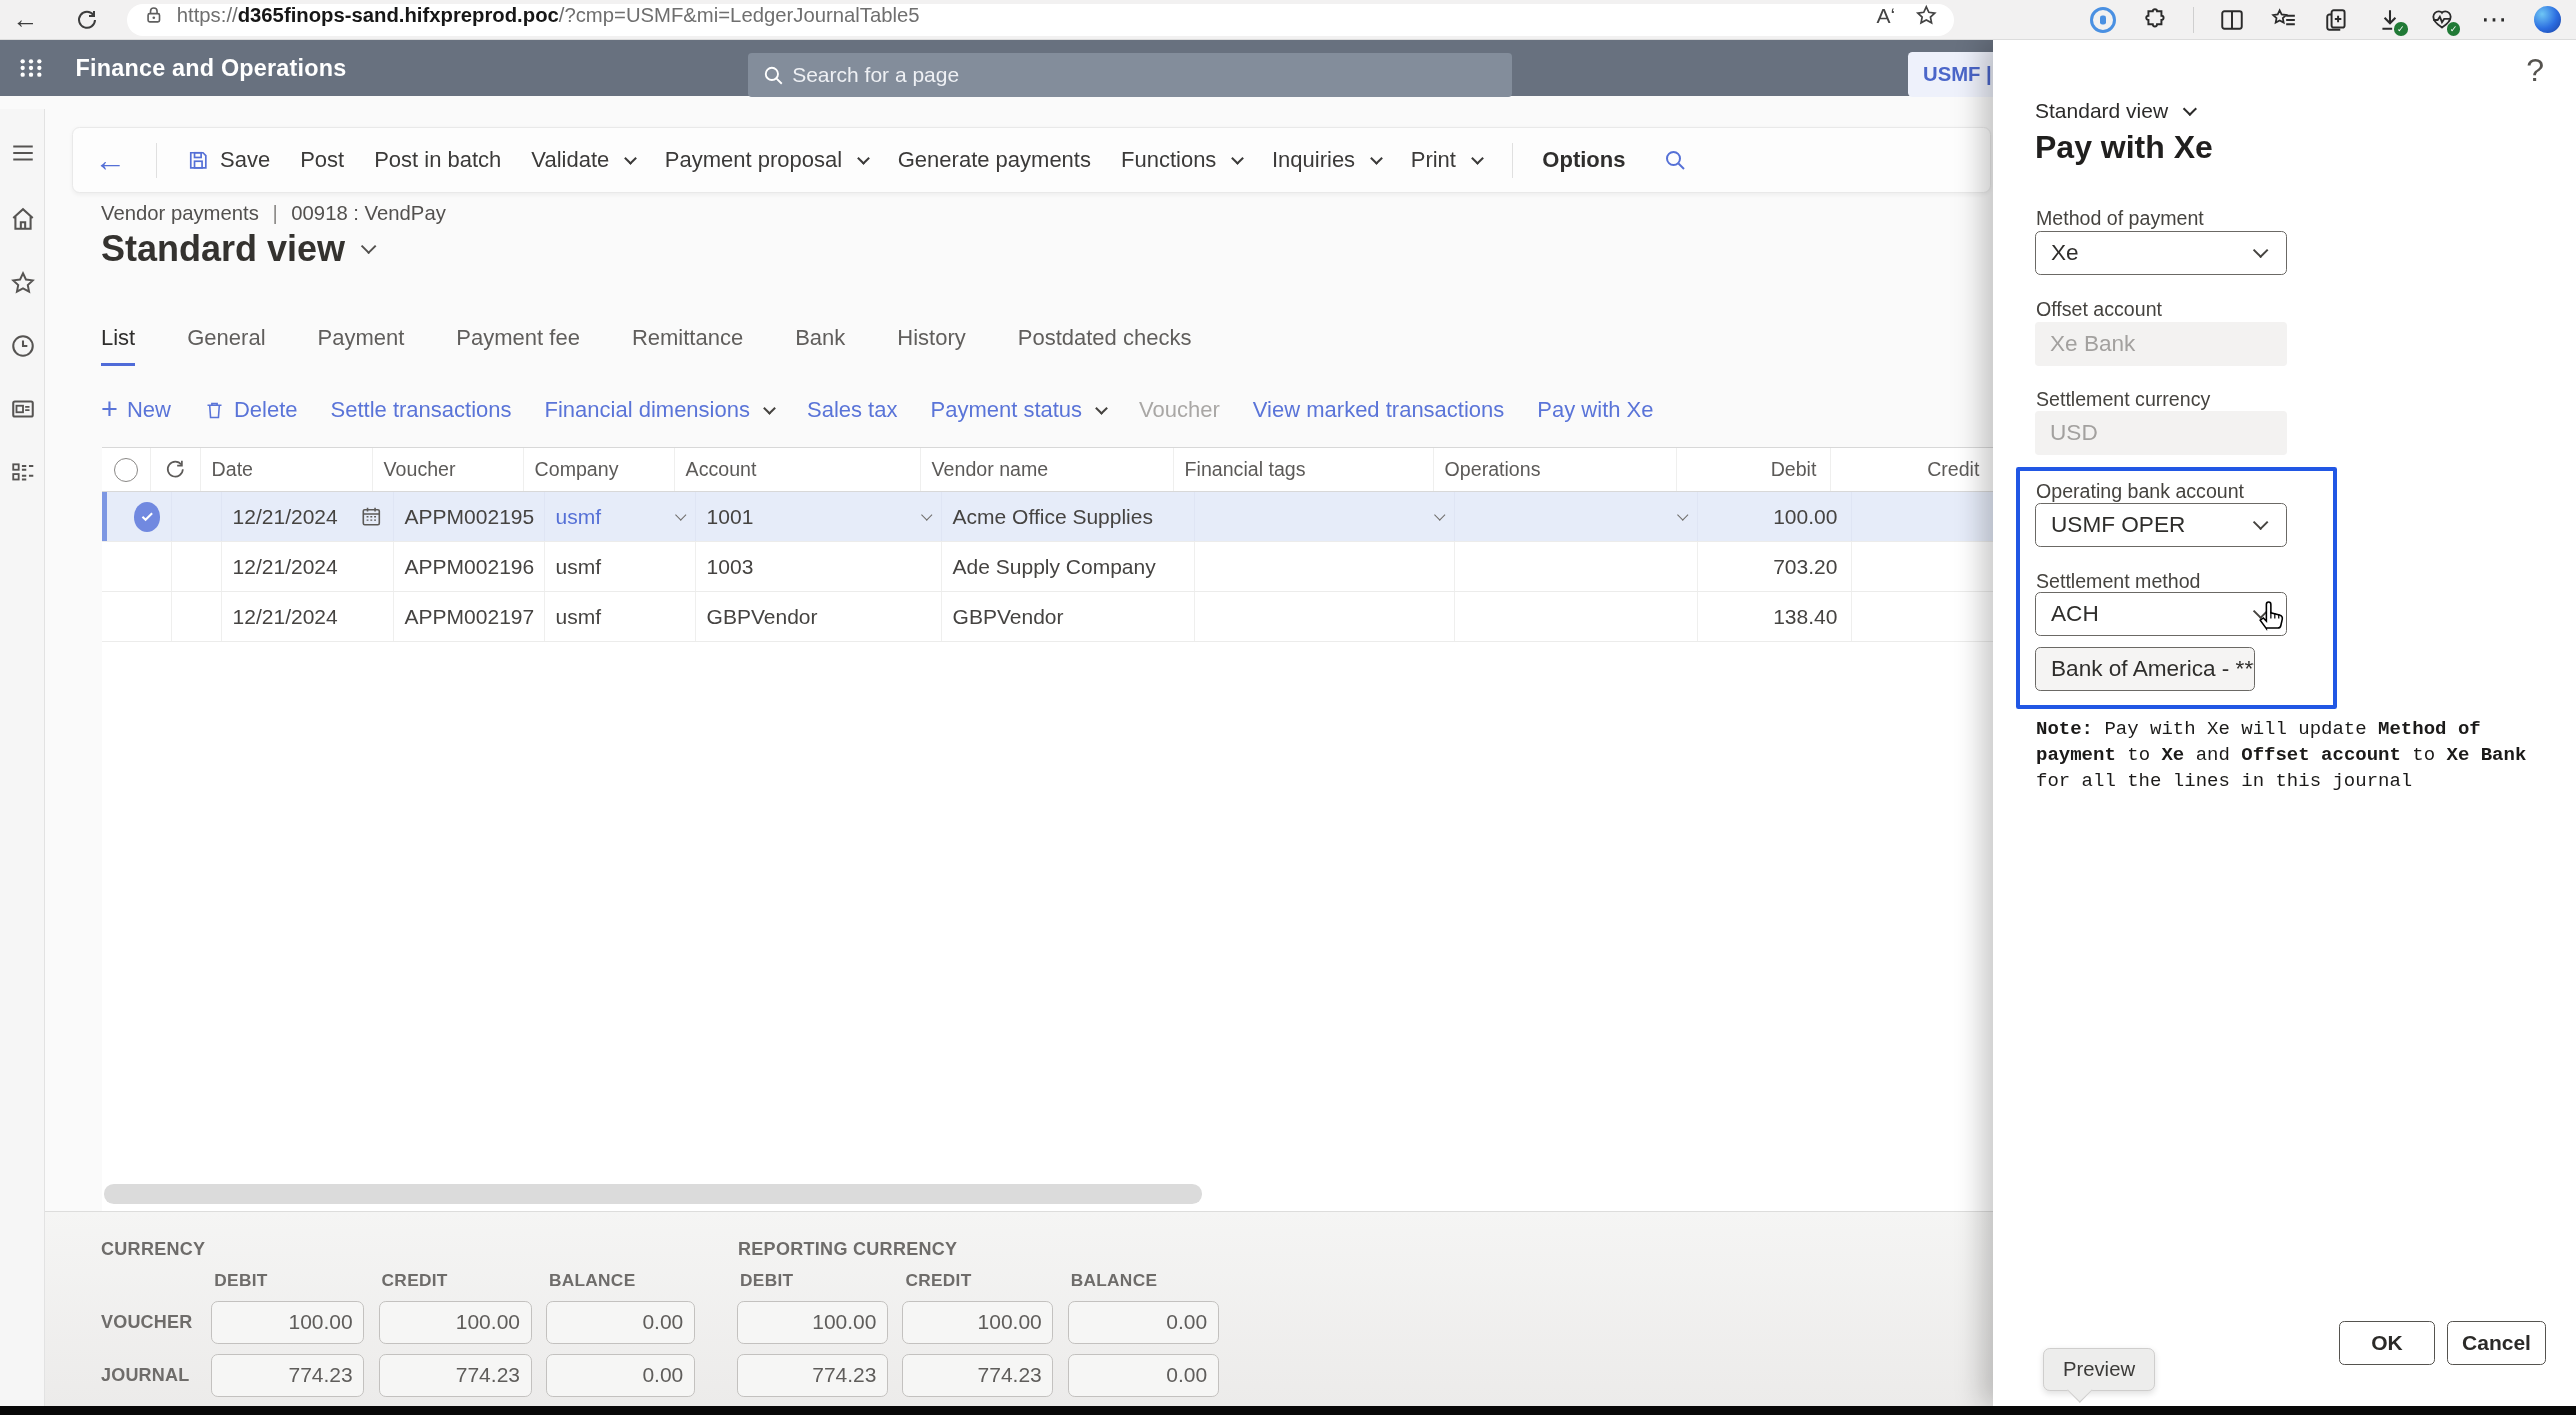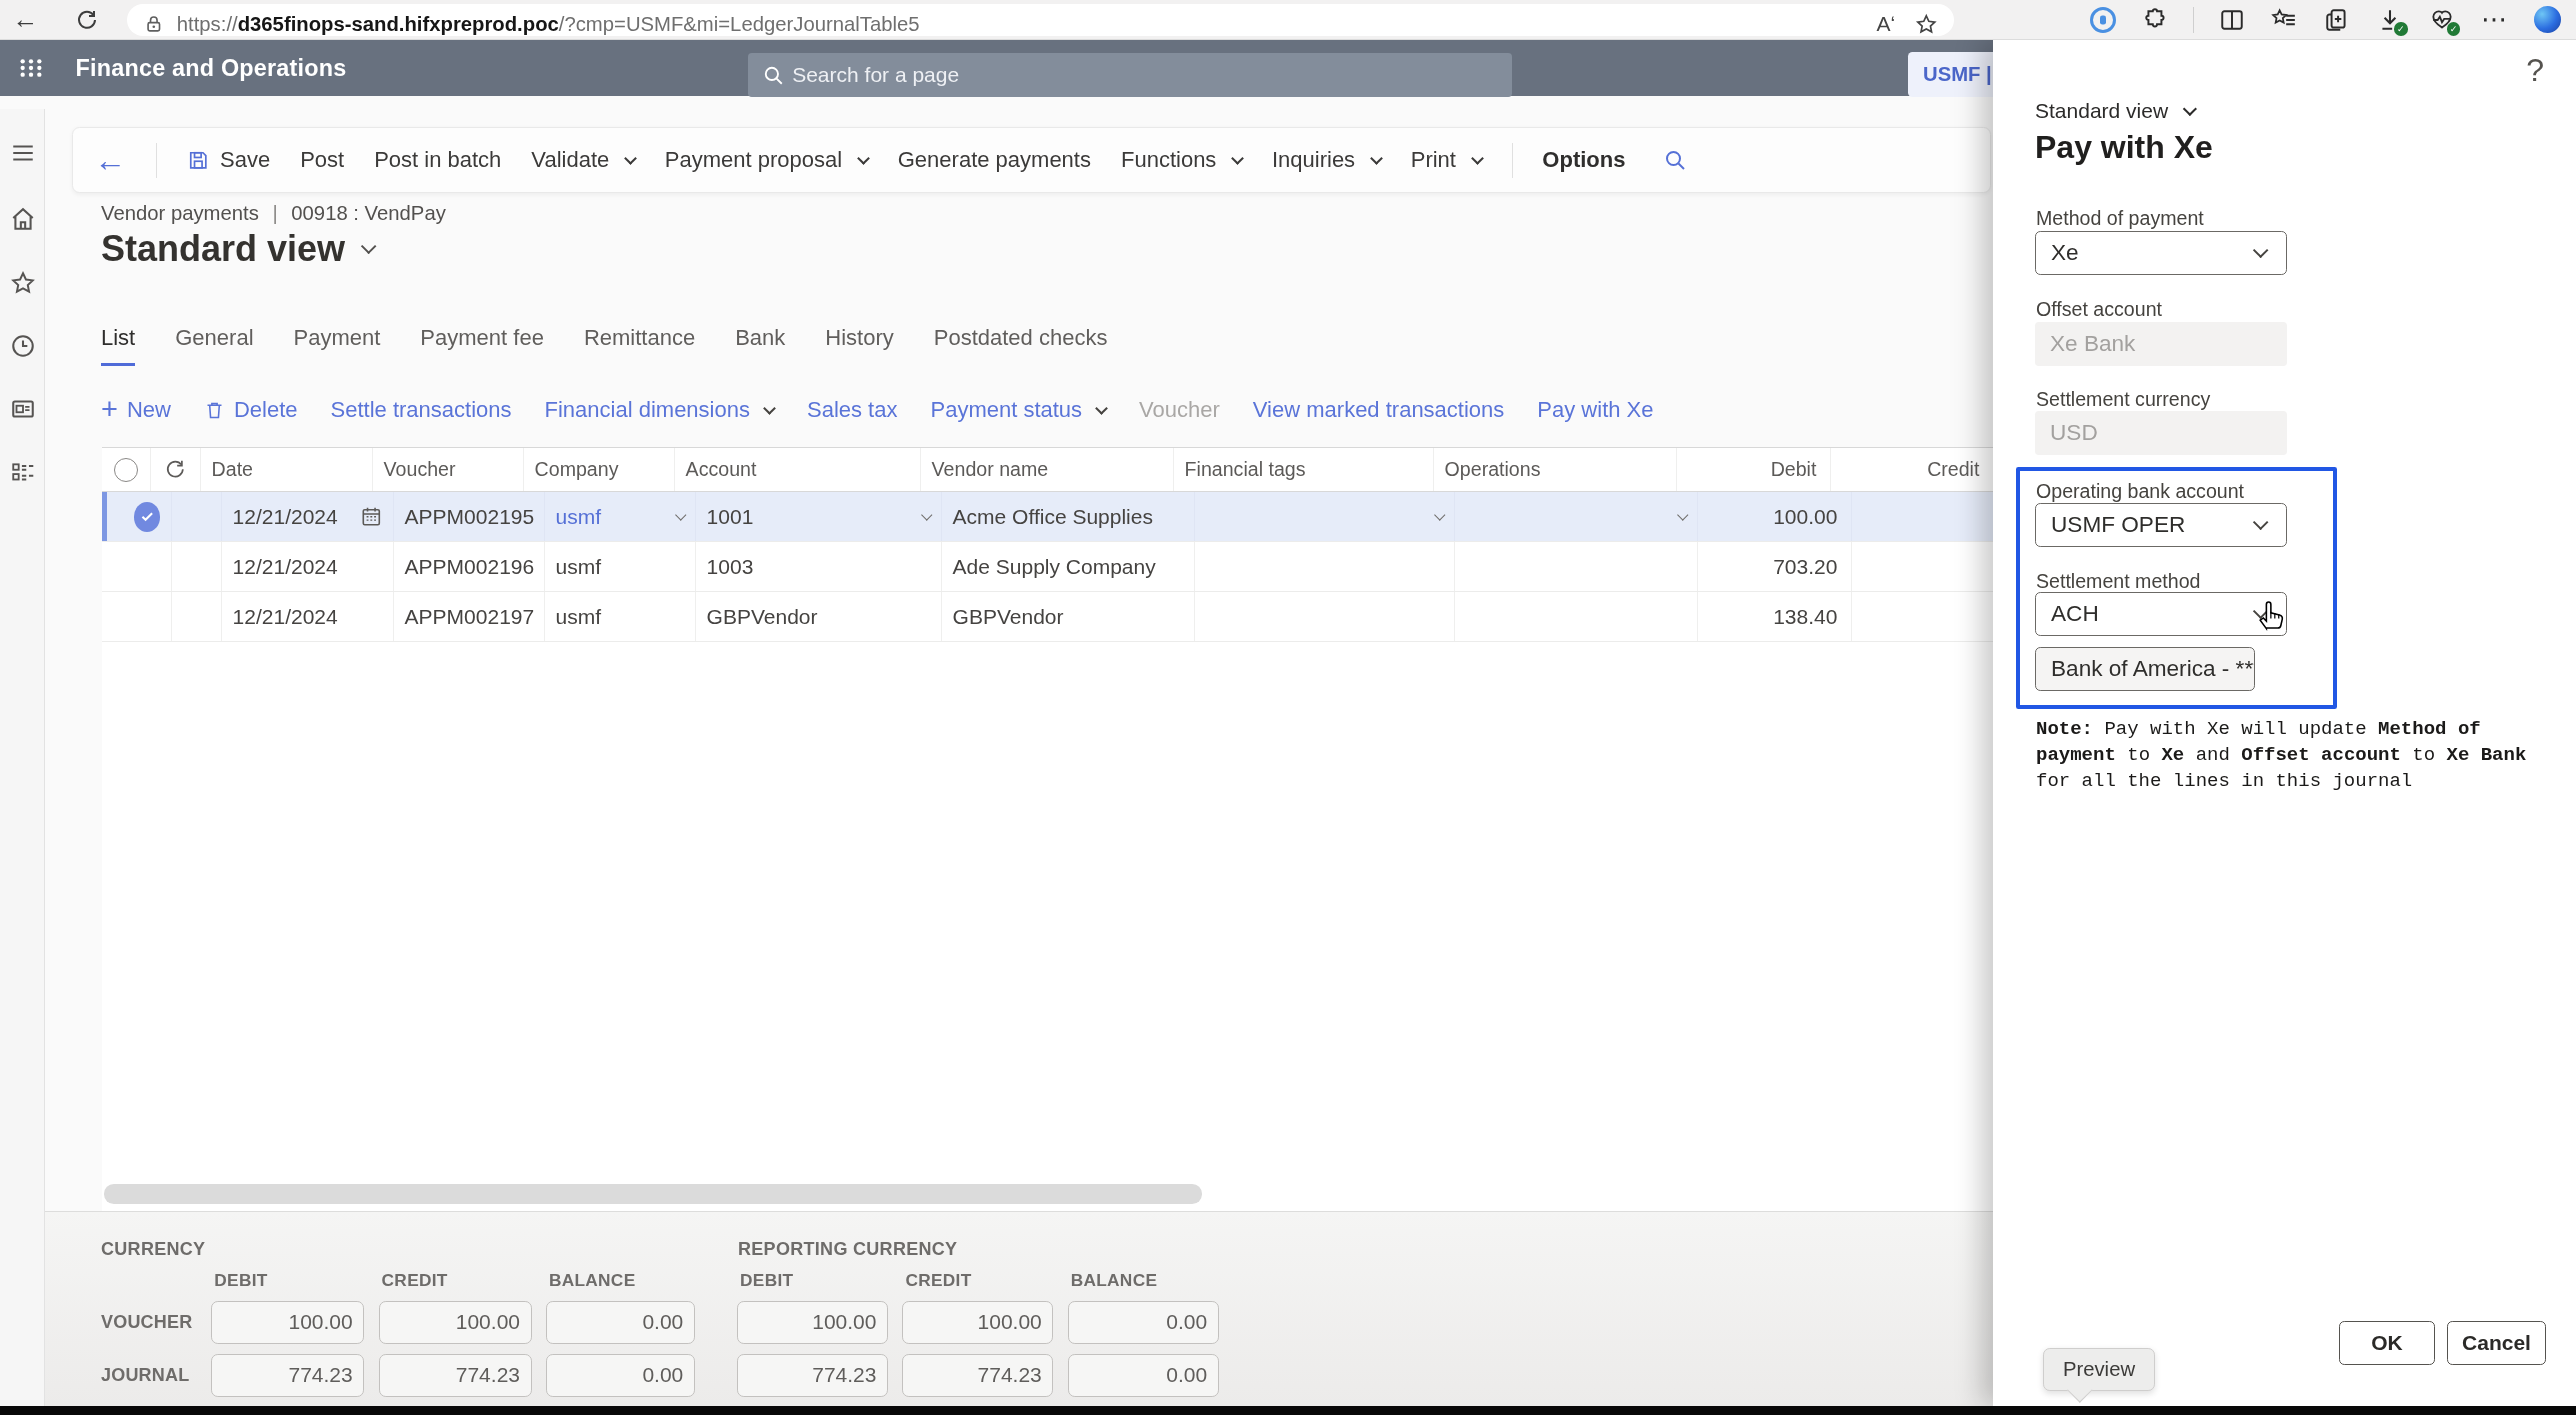--- a/index.html
+++ b/index.html
@@ -2,21 +2,21 @@
 <html style="font-size:12px"><head>
 <meta charset="utf-8">
 <style>
   * { margin:0; padding:0; box-sizing:border-box; }
   body { font-family:"Liberation Sans", sans-serif; background:#fafafa; }
   .screen { position:relative; width:2576px; height:1415px; overflow:hidden; background:#fafafa; }
 
   
   .chrome { position:absolute; top:0; left:0; width:2576px; height:40px; background:#f2f1f1; border-bottom:0.8px solid #dcdcdc; z-index:80; }
   .chrome .nav-ico { position:absolute; top:4.5px; width:30px; height:30px; color:#3d3d3d; display:flex; align-items:center; justify-content:center; font-size:26px; }
-  .addr { position:absolute; left:127px; top:3.8px; width:1827px; height:32px; background:#fff; border-radius:16px; display:flex; align-items:flex-end; padding:0 16.6px; font-size:20.3px; color:#6f6f6f; }
+  .addr { position:absolute; left:127px; top:3.8px; width:1827px; height:32px; background:#fff; border-radius:16px; display:flex; align-items:flex-start; padding:0 16.6px; font-size:20.3px; color:#6f6f6f; }
   .addr .lock { margin-right:13.6px; display:flex; }
   .addr .dom { color:#161616; font-weight:bold; }
   .addr .spacer { flex:1; }
   .ext-row { position:absolute; top:4.5px; right:0; display:flex; align-items:center; gap:22.6px; height:30px; padding-right:13.6px; }
   .ext-row .ico { width:30px; height:30px; display:flex; align-items:center; justify-content:center; color:#2b2b2b; font-size:22.6px; position:relative; }
   .vdiv { width:0.8px; height:26px; background:#cfcfcf; }
   .gdot { position:absolute; right:-3px; bottom:-1.5px; width:13.6px; height:13.6px; background:#217a36; border-radius:50%; display:flex; align-items:center; justify-content:center; color:#fff; font-size:9px; }
   .copilot { width:27px; height:27px; border-radius:50%; background:radial-gradient(circle at 30% 30%, #6ec6f5, #2b6de0 55%, #1b3f9e); }
   .onepass { width:26px; height:26px; border-radius:50%; border:3.8px solid #4a90e2; position:relative; }
   .onepass::after { content:""; position:absolute; left:50%; top:50%; transform:translate(-50%,-50%); width:6px; height:9px; background:#4a90e2; border-radius:2.3px; }
@@ -44,21 +44,21 @@
   .opt { font-weight:bold; color:#2f2e2d; }
 
   .chev { display:inline-block; width:9px; height:9px; border-right:2.3px solid currentColor; border-bottom:2.3px solid currentColor; transform:rotate(45deg) translate(-1.5px,-1.5px); margin-left:6px; }
   .chev.sm { width:7.5px; height:7.5px; border-width:1.9px; color:#6f6d6b; }
   .chev.big { width:11.3px; height:11.3px; border-width:2.3px; color:#45433f; margin-right:4.5px; }
 
   .breadcrumb { position:absolute; left:56px; top:93px; font-size:20.3px; color:#52504e; display:flex; gap:13.6px; }
   .pagetitle { position:absolute; left:56px; top:119px; font-size:36px; font-weight:600; color:#34322f; display:flex; align-items:center; gap:12px; }
   .pagetitle .chev { width:11.3px; height:11.3px; border-width:2.3px; color:#52504e; }
 
-  .tabs { position:absolute; left:56px; top:216px; display:flex; gap:40px; font-size:22px; color:#605e5c; }
+  .tabs { position:absolute; left:56px; top:216px; display:flex; gap:52px; font-size:22px; color:#605e5c; }
   .tab { padding-bottom:12px; border-bottom:3.8px solid transparent; }
   .tab.active { color:#2f2e2d; border-bottom-color:#4f6bd8; }
 
   .gridtoolbar { position:absolute; left:56px; top:288px; display:flex; align-items:center; gap:33px; font-size:22px; color:#5a74d8; }
   .gridtoolbar .ti { display:flex; align-items:center; gap:9px; white-space:nowrap; }
   .gridtoolbar .plus { font-size:29px; font-weight:300; line-height:0.8; }
   .gridtoolbar .disabled { color:#a9a7a5; }
   .gridtoolbar .chev { color:#45433f; }
 
   

